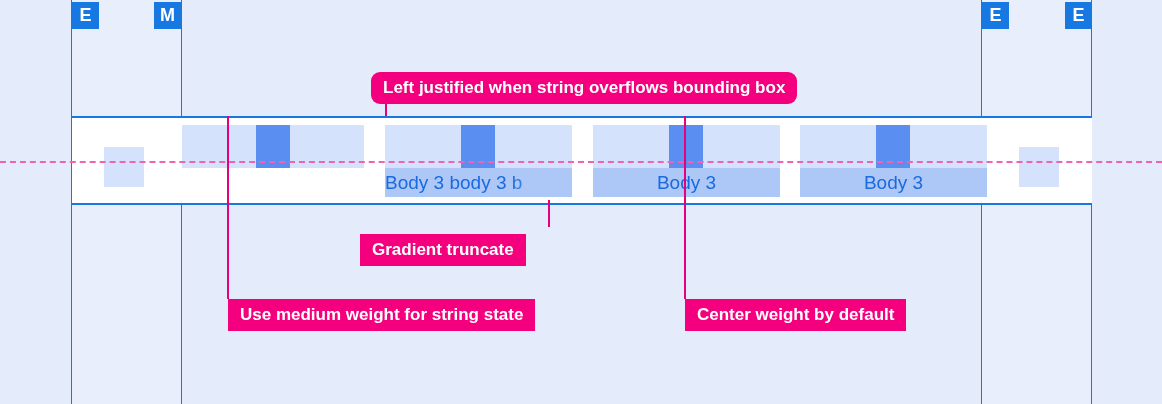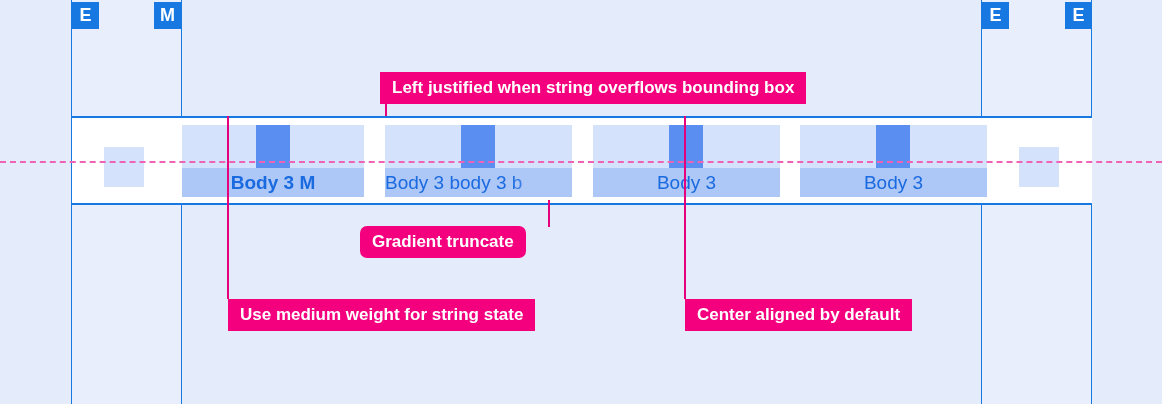--- a/index.html
+++ b/index.html
@@ -63,31 +63,30 @@
 <div class="guide" style="left:71px;"></div>
 <div class="guide" style="left:181px;"></div>
 <div class="guide" style="left:981px;"></div>
 <div class="guide" style="left:1091px;"></div>
 
 <div class="marker" style="left:72px;">E</div>
 <div class="marker" style="left:154px;">M</div>
 <div class="marker" style="left:982px;">E</div>
 <div class="marker" style="left:1065px;">E</div>
 
-<div class="note" style="left:380px;top:72px;">Left justified when string overflows bounding box</div>
+<div class="note" style="left:371px;top:72px;border-radius:9px;">Left justified when string overflows bounding box</div>
 <div class="leader leader-v" style="left:385px;top:104px;height:100px;"></div>
 
 <div class="frame">
   <div class="endcap" style="left:32px;"></div>
   <div class="endcap" style="left:947px;"></div>
 
   <div class="tab" style="left:110px;width:182px;">
     <div class="tab-top"></div>
     <div class="tab-icon" style="left:74px;"></div>
-    <div class="tab-label-band center medium">Body 3 M</div>
   </div>
 
   <div class="tab" style="left:313px;width:187px;">
     <div class="tab-top"></div>
     <div class="tab-icon" style="left:76px;"></div>
     <div class="tab-label-band left">Body 3 body 3 b</div>
     <div class="fade"></div>
   </div>
 
   <div class="tab" style="left:521px;width:187px;">
@@ -103,16 +102,16 @@
   </div>
 </div>
 
 <div class="baseline"></div>
 
 <div class="leader leader-v" style="left:227px;top:116px;height:105px;"></div>
 <div class="leader leader-v" style="left:227px;top:221px;height:78px;"></div>
 <div class="note" style="left:228px;top:299px;">Use medium weight for string state</div>
 
 <div class="leader leader-v" style="left:548px;top:200px;height:27px;"></div>
-<div class="note" style="left:360px;top:226px;border-radius:7px;">Gradient truncate</div>
+<div class="note" style="left:360px;top:234px;">Gradient truncate</div>
 
 <div class="leader leader-v" style="left:684px;top:116px;height:183px;"></div>
-<div class="note" style="left:685px;top:299px;">Center aligned by default</div>
+<div class="note" style="left:685px;top:299px;">Center weight by default</div>
 
 </body></html>

